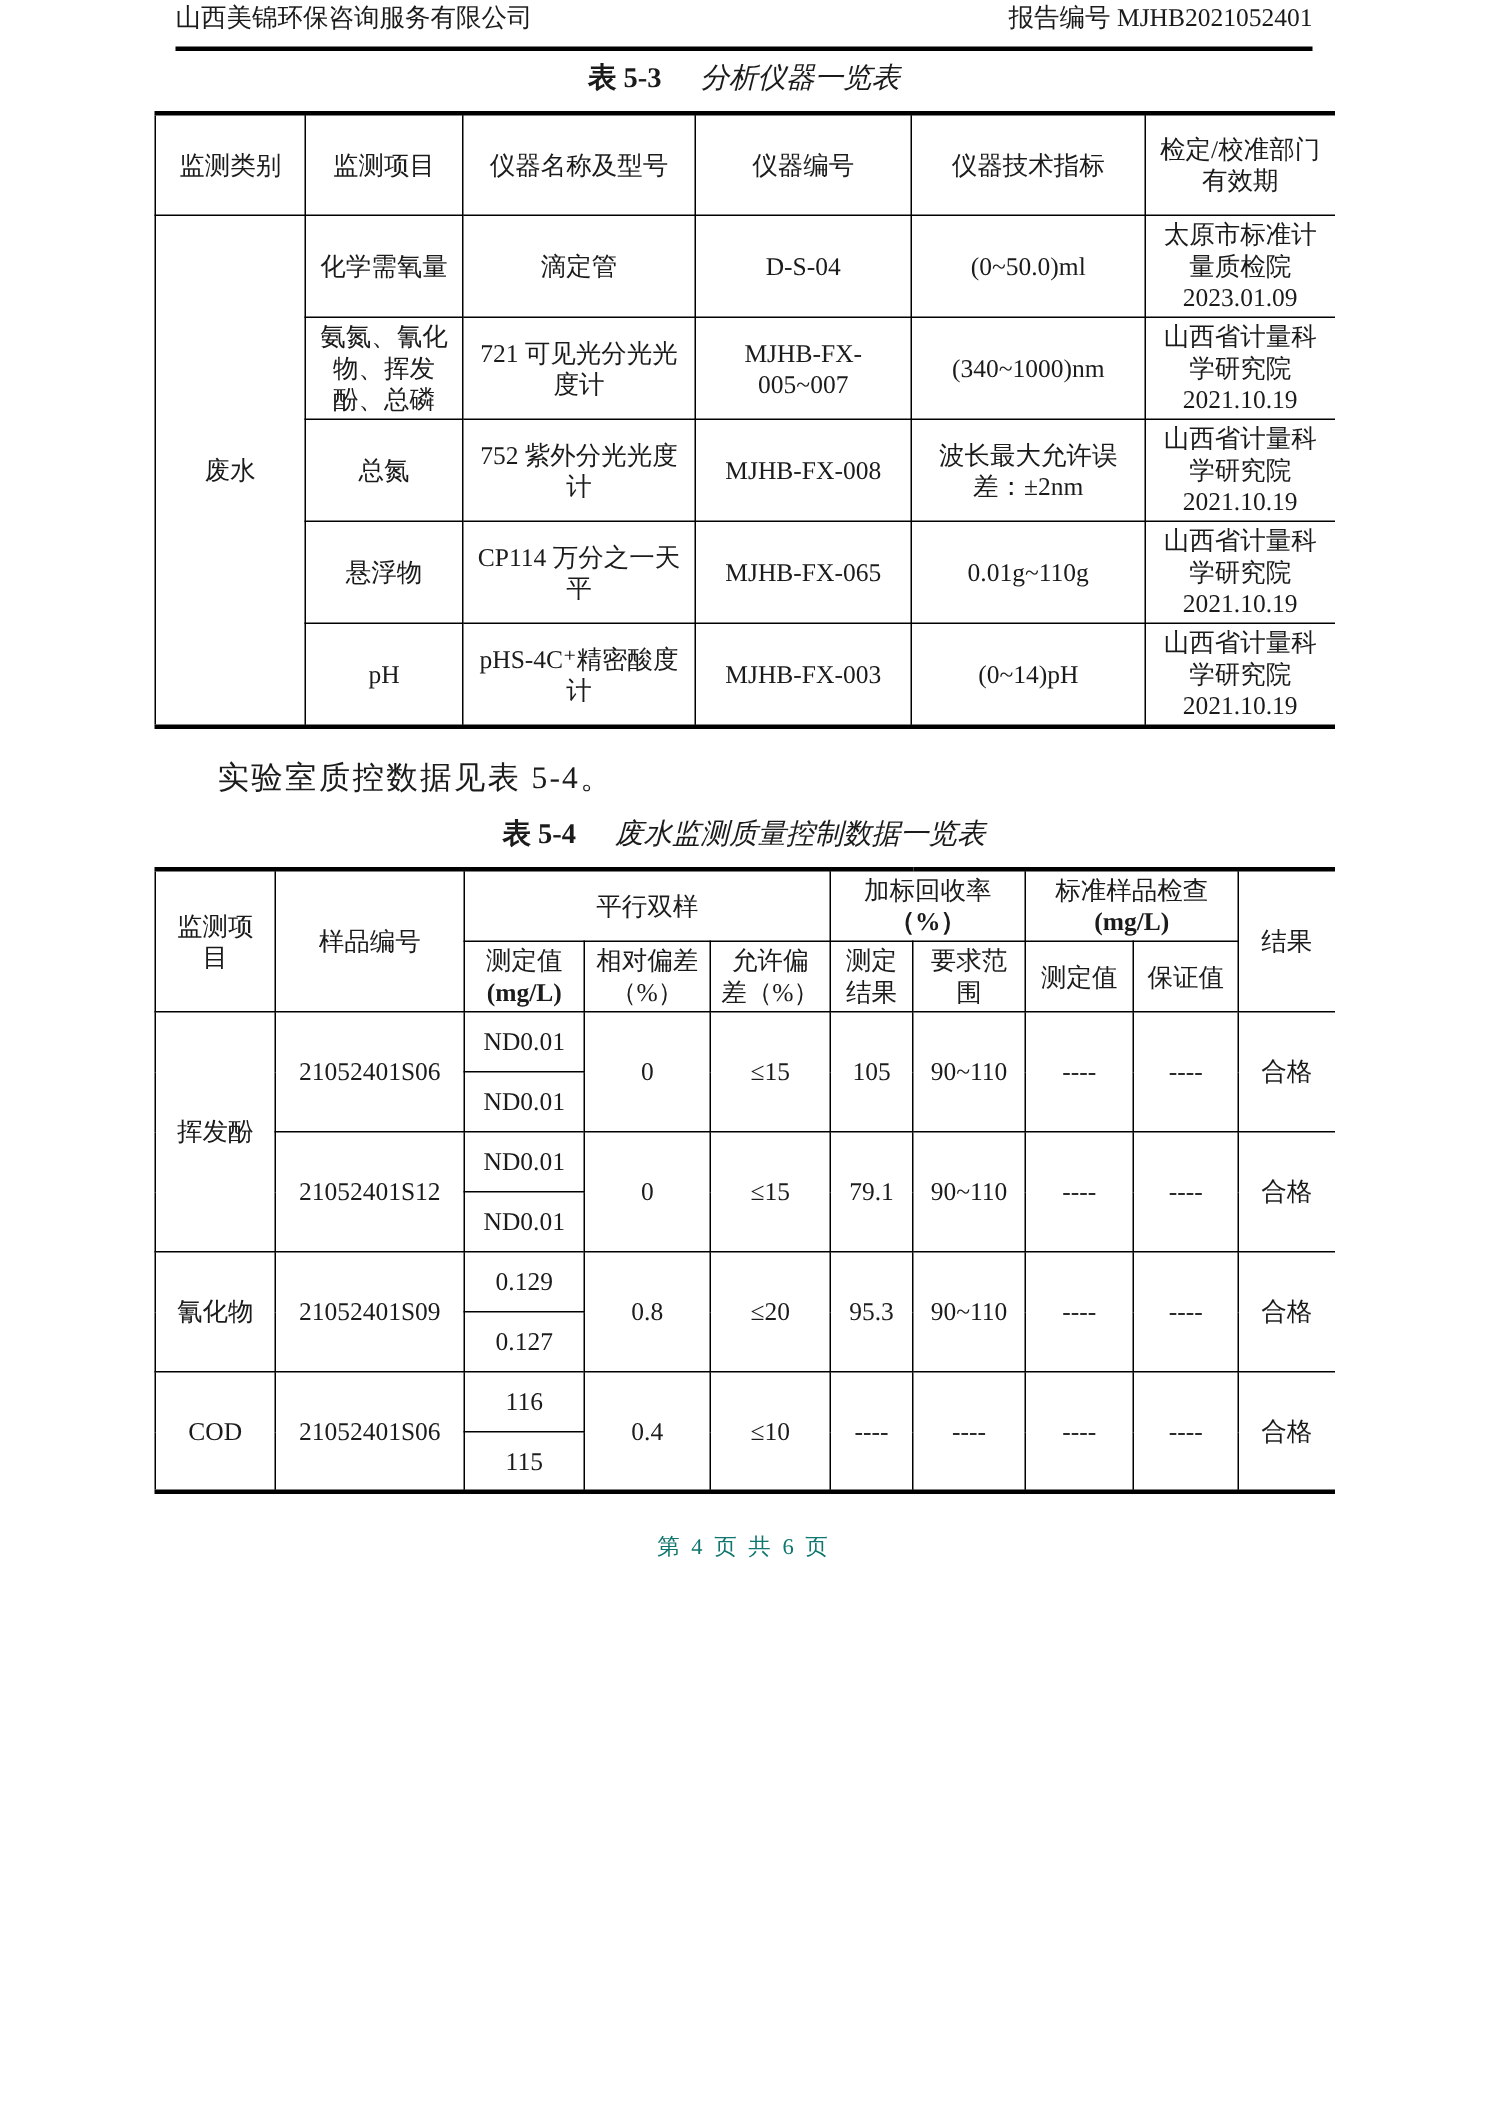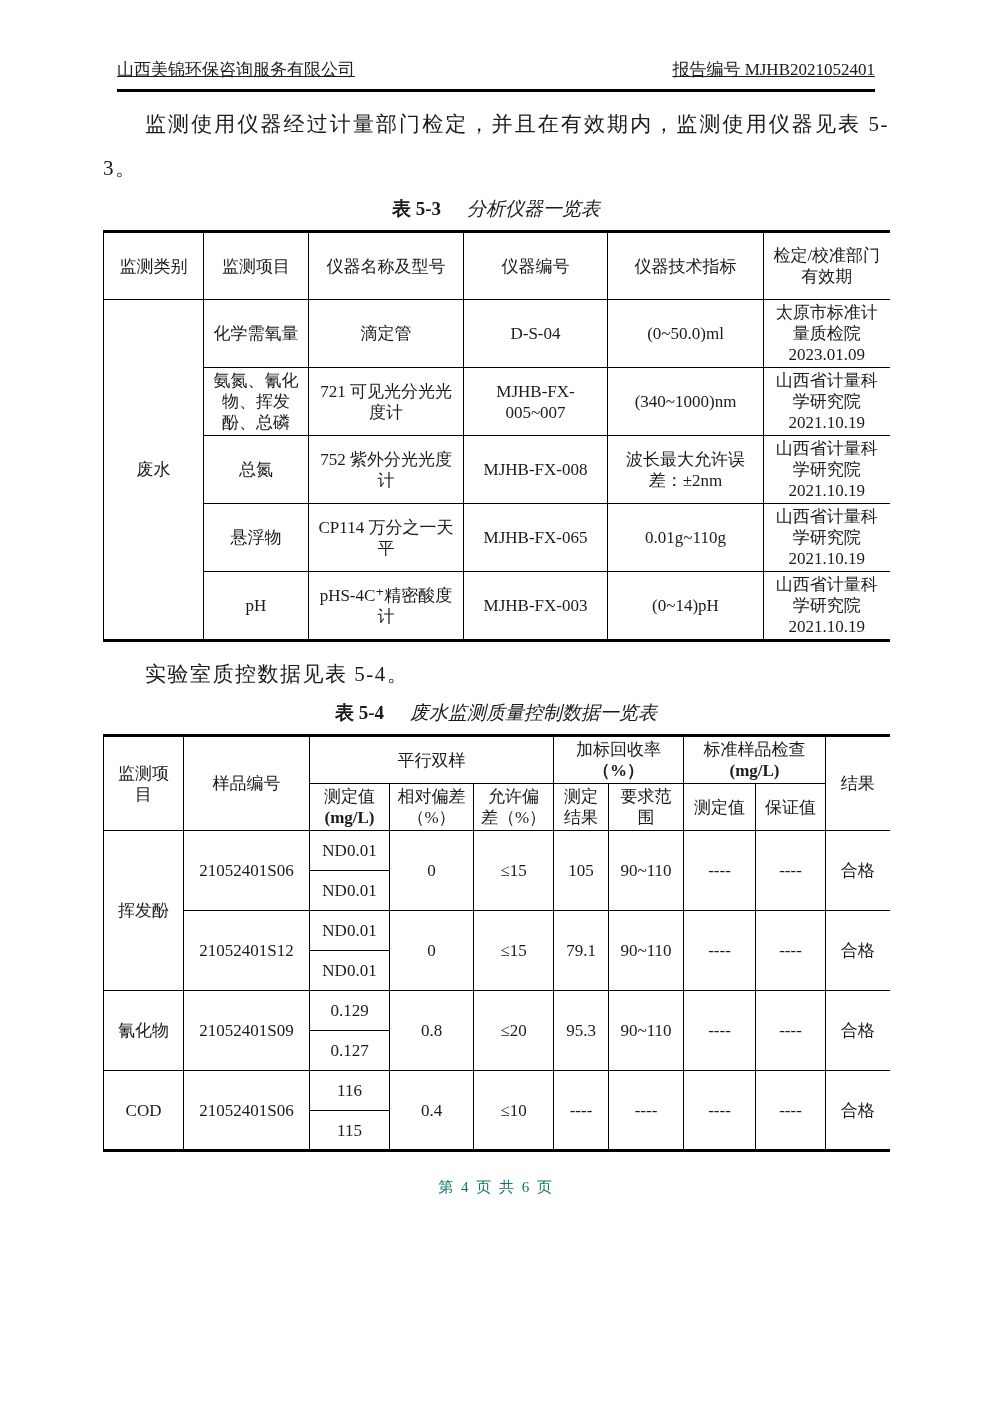--- a/index.html
+++ b/index.html
@@ -3,25 +3,24 @@
 <meta charset="utf-8">
 <style>
   html,body{margin:0;padding:0;background:#888;}
   .page{
     width:992px;height:1403px;background:#ffffff;position:relative;
     font-family:"Liberation Serif","DejaVu Serif",serif;color:#1b1b1b;
     overflow:hidden;box-sizing:border-box;
   }
   
   .doc-header{
-    margin:0 117px;padding-top:58px;padding-bottom:8px;
+    margin:0 117px;padding-bottom:8px;
     border-bottom:3px solid #000;
     display:flex;justify-content:space-between;align-items:flex-end;
     font-size:17px;
-    text-decoration:underline;
   }
   
   .content{margin:0 103px;}
   .sec-heading{margin:26px 0 0 0;font-size:21px;line-height:30px;font-weight:normal;}
   .sec-heading .num{font-weight:bold;}
   .para{margin:10px 0 0 0;font-size:21px;line-height:44px;text-indent:2em;
         text-align:justify;letter-spacing:1.5px;}
   .caption{margin-top:6px;text-align:center;font-size:19px;line-height:26px;}
   .caption .cap-num{font-weight:bold;}
   .caption .cap-title{margin-left:26px;font-style:italic;}
@@ -50,21 +49,20 @@
 <div class="page">
 
   <div class="doc-header">
     <span>山西美锦环保咨询服务有限公司</span>
     <span>报告编号 MJHB2021052401</span>
   </div>
 
   <div class="content">
 
 
-    <p class="para">监测使用仪器经过计量部门检定，并且在有效期内，监测使用仪器见表 5-3。</p>
 
     <div class="caption">
       <span class="cap-num"><span>表</span> <span>5-3</span></span><span class="cap-title">分析仪器一览表</span>
     </div>
 
     <table class="t53">
       <colgroup>
         <col style="width:100px">
           <col style="width:105px">
           <col style="width:155px">

